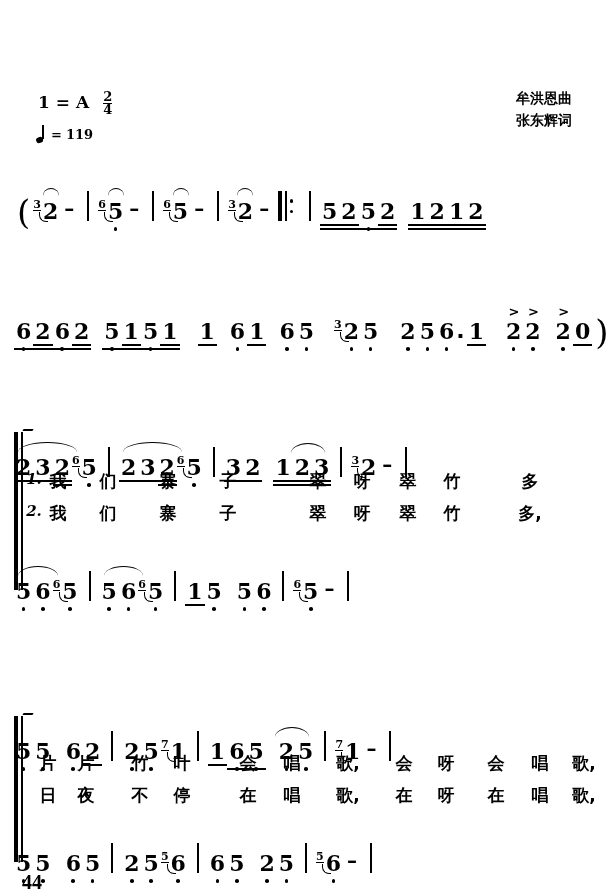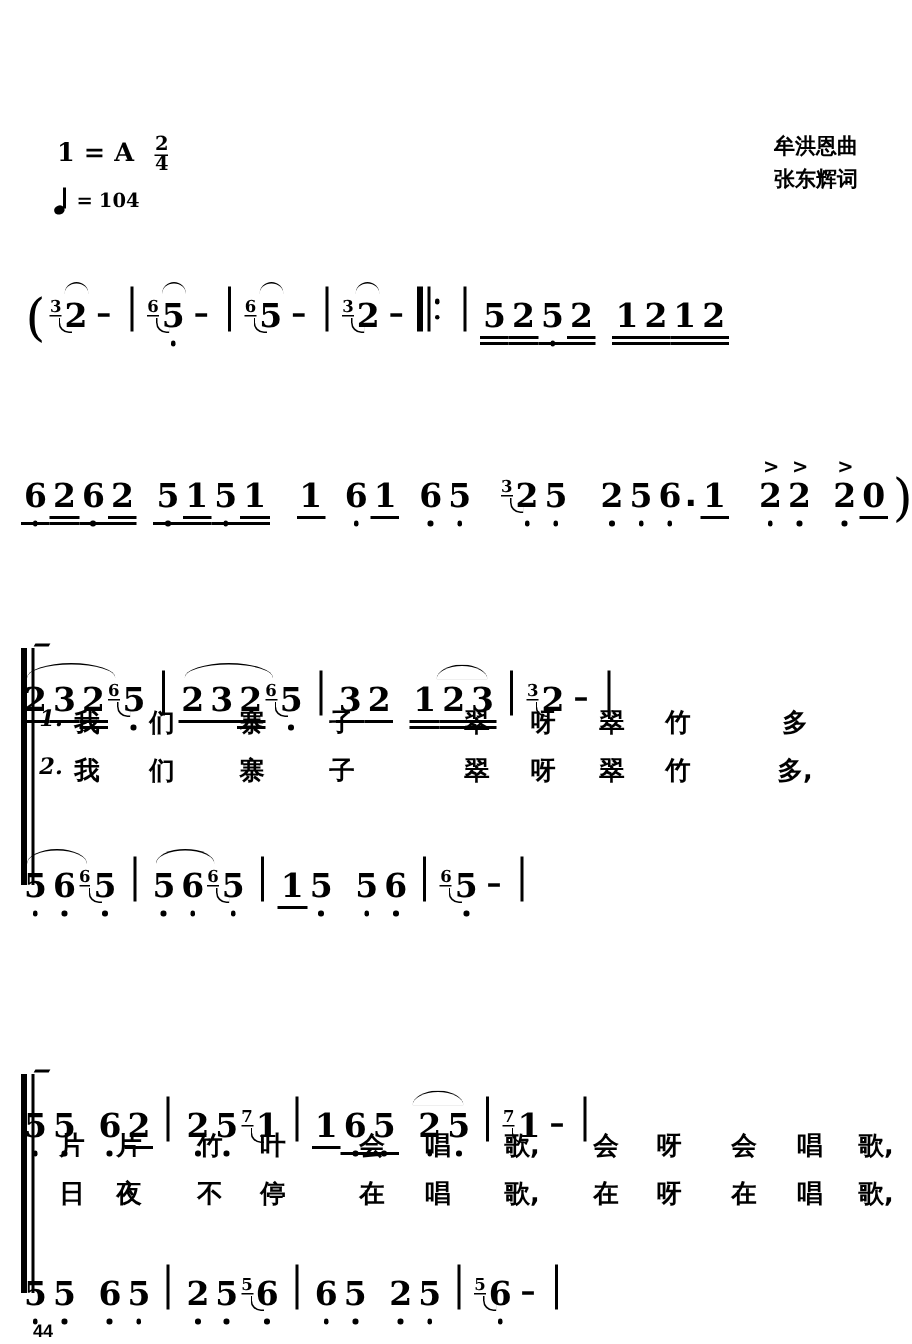--- a/index.html
+++ b/index.html
@@ -304,22 +304,22 @@
   .vnum {
     font-family: "DejaVu Serif", "Liberation Serif", serif;
     font-style: italic;
     font-size: 15px;
   }
 
   .pageno {
     position: absolute;
     left: 22px;
     bottom: 2px;
-    font-family: Liberation Sans, sans-serif;
-    font-size: 12px;
+    font-family: Liberation Serif, serif;
+    font-size: 20px;
     font-weight: bold;
   }
 </style>
 </head>
 <body>
 
 <div class="page">
 
 
   <div class="keysig">
@@ -328,21 +328,21 @@
     <span>A</span>
     <span class="meter">
       <span class="num">2</span>
       <span class="den">4</span>
     </span>
   </div>
 
   <div class="tempo">
     <span class="qnote"></span>
     <span>=</span>
-    <span>104</span>
+    <span>119</span>
   </div>
 
   <div class="credits">
     <div>牟洪恩曲</div>
     <div>张东辉词</div>
   </div>
 
   <div id="score-root">
       <div class="system" style="top: 168px;">
         <div class="stave">

